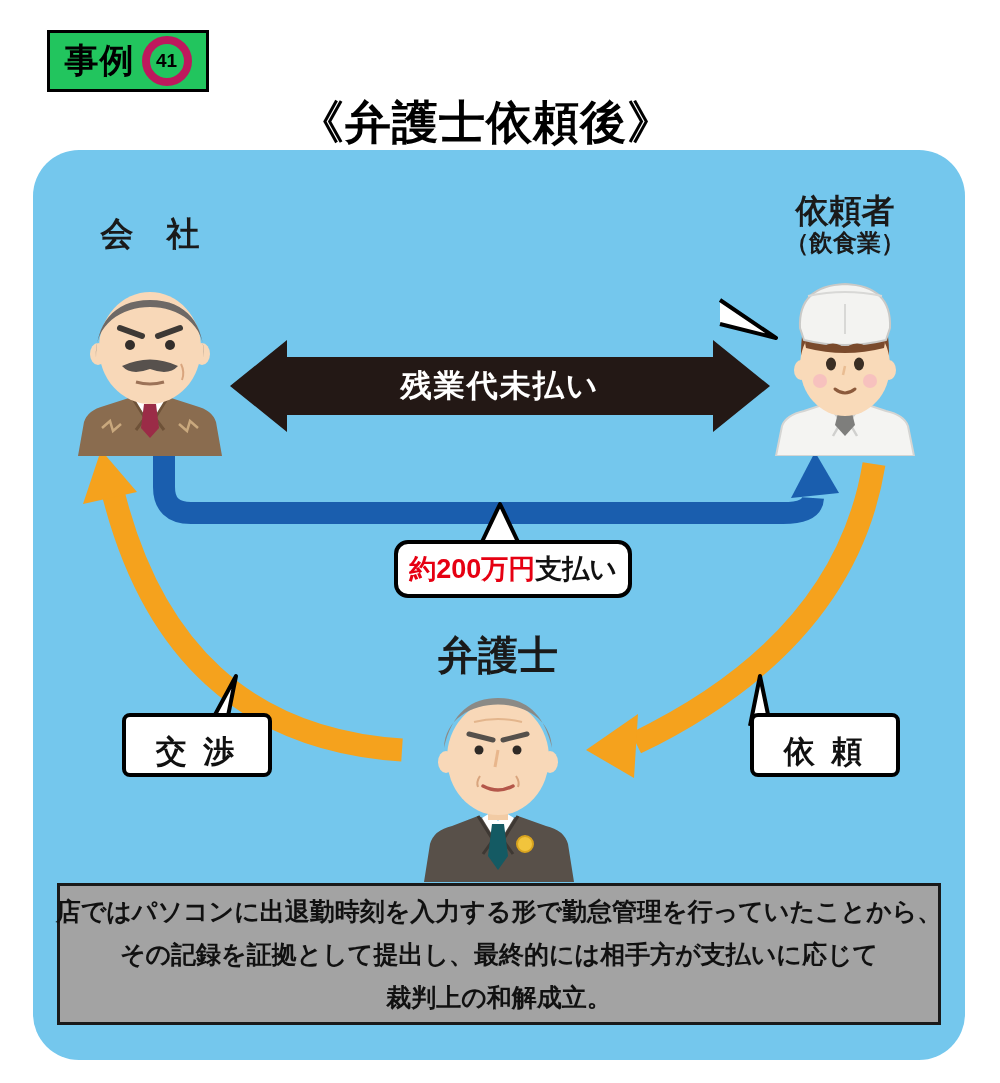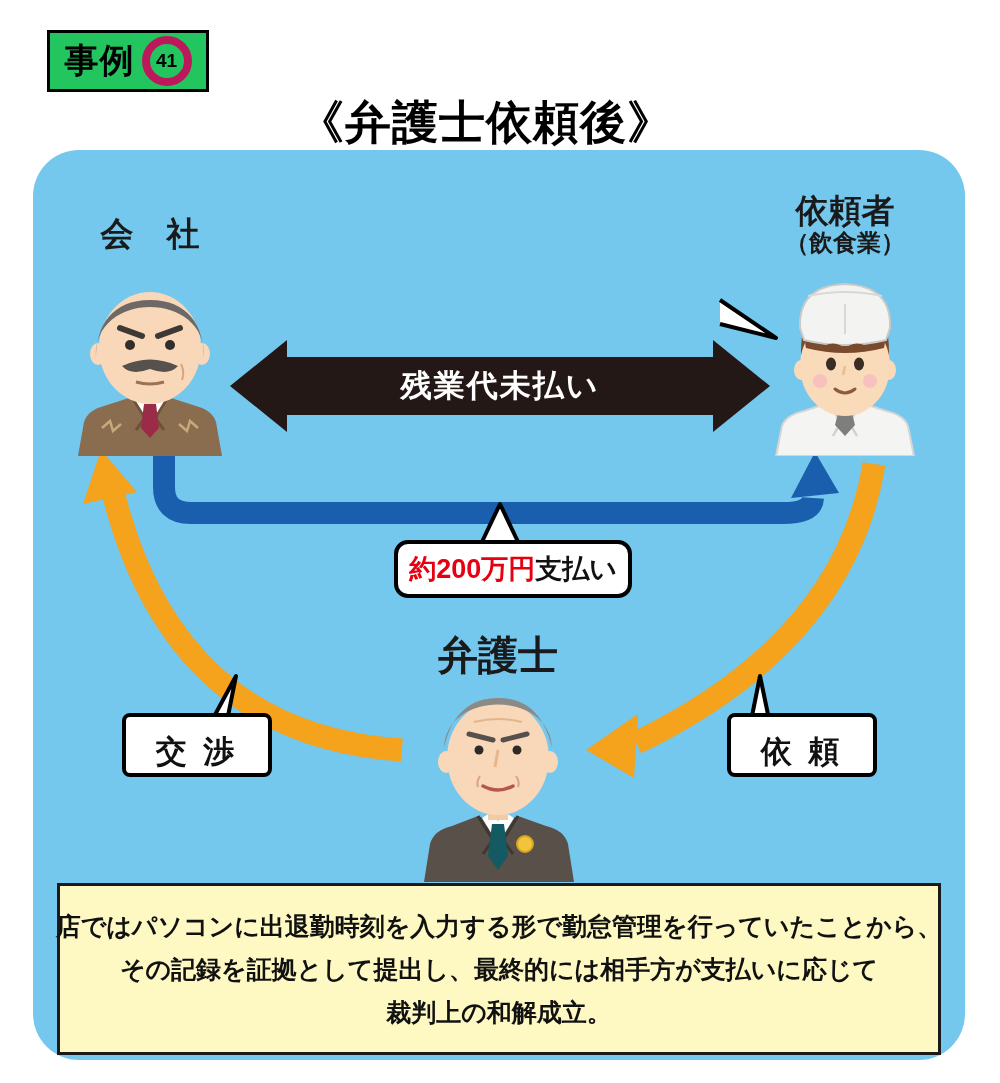--- a/index.html
+++ b/index.html
@@ -32,31 +32,31 @@
   .figure{position:absolute;}
 
   
   .bubble{position:absolute;background:#fff;border:4px solid #000;display:flex;flex-direction:column;
     justify-content:center;align-items:center;color:#111;font-weight:700;}
   .salary-bubble{left:296px;top:233px;width:434px;height:98px;border-radius:24px;font-size:28px;line-height:45px;}
   .payment-bubble{left:394px;top:540px;width:230px;height:50px;border-radius:14px;border-width:4px;
     font-size:27px;flex-direction:row;}
   .side-bubble{width:142px;height:56px;border-radius:8px;font-size:31px;letter-spacing:4px;flex-direction:row;align-items:flex-end;}
   .nego-bubble{left:122px;top:713px;}
-  .request-bubble{left:727px;top:713px;}
+  .request-bubble{left:750px;top:713px;}
   .red{color:#E60012;}
 
   .bubble-tail{position:absolute;pointer-events:none;}
 
   
   .unpaid-label{position:absolute;left:225px;top:342px;width:550px;height:88px;display:flex;
     align-items:center;justify-content:center;color:#fff;font-size:31px;font-weight:700;letter-spacing:2px;}
 
   
-  .note-box{position:absolute;left:57px;top:883px;width:884px;height:172px;background:#fef9c3;
+  .note-box{position:absolute;left:57px;top:883px;width:884px;height:142px;background:#a3a3a3;
     border:3px solid #1a1a1a;box-sizing:border-box;display:flex;flex-direction:column;
     align-items:center;justify-content:center;}
   .note-line{font-size:25px;font-weight:700;color:#111;line-height:43px;text-align:center;white-space:nowrap;}
 </style>
 </head>
 <body>
 
 <div class="page">
 
   <div class="case-box">

